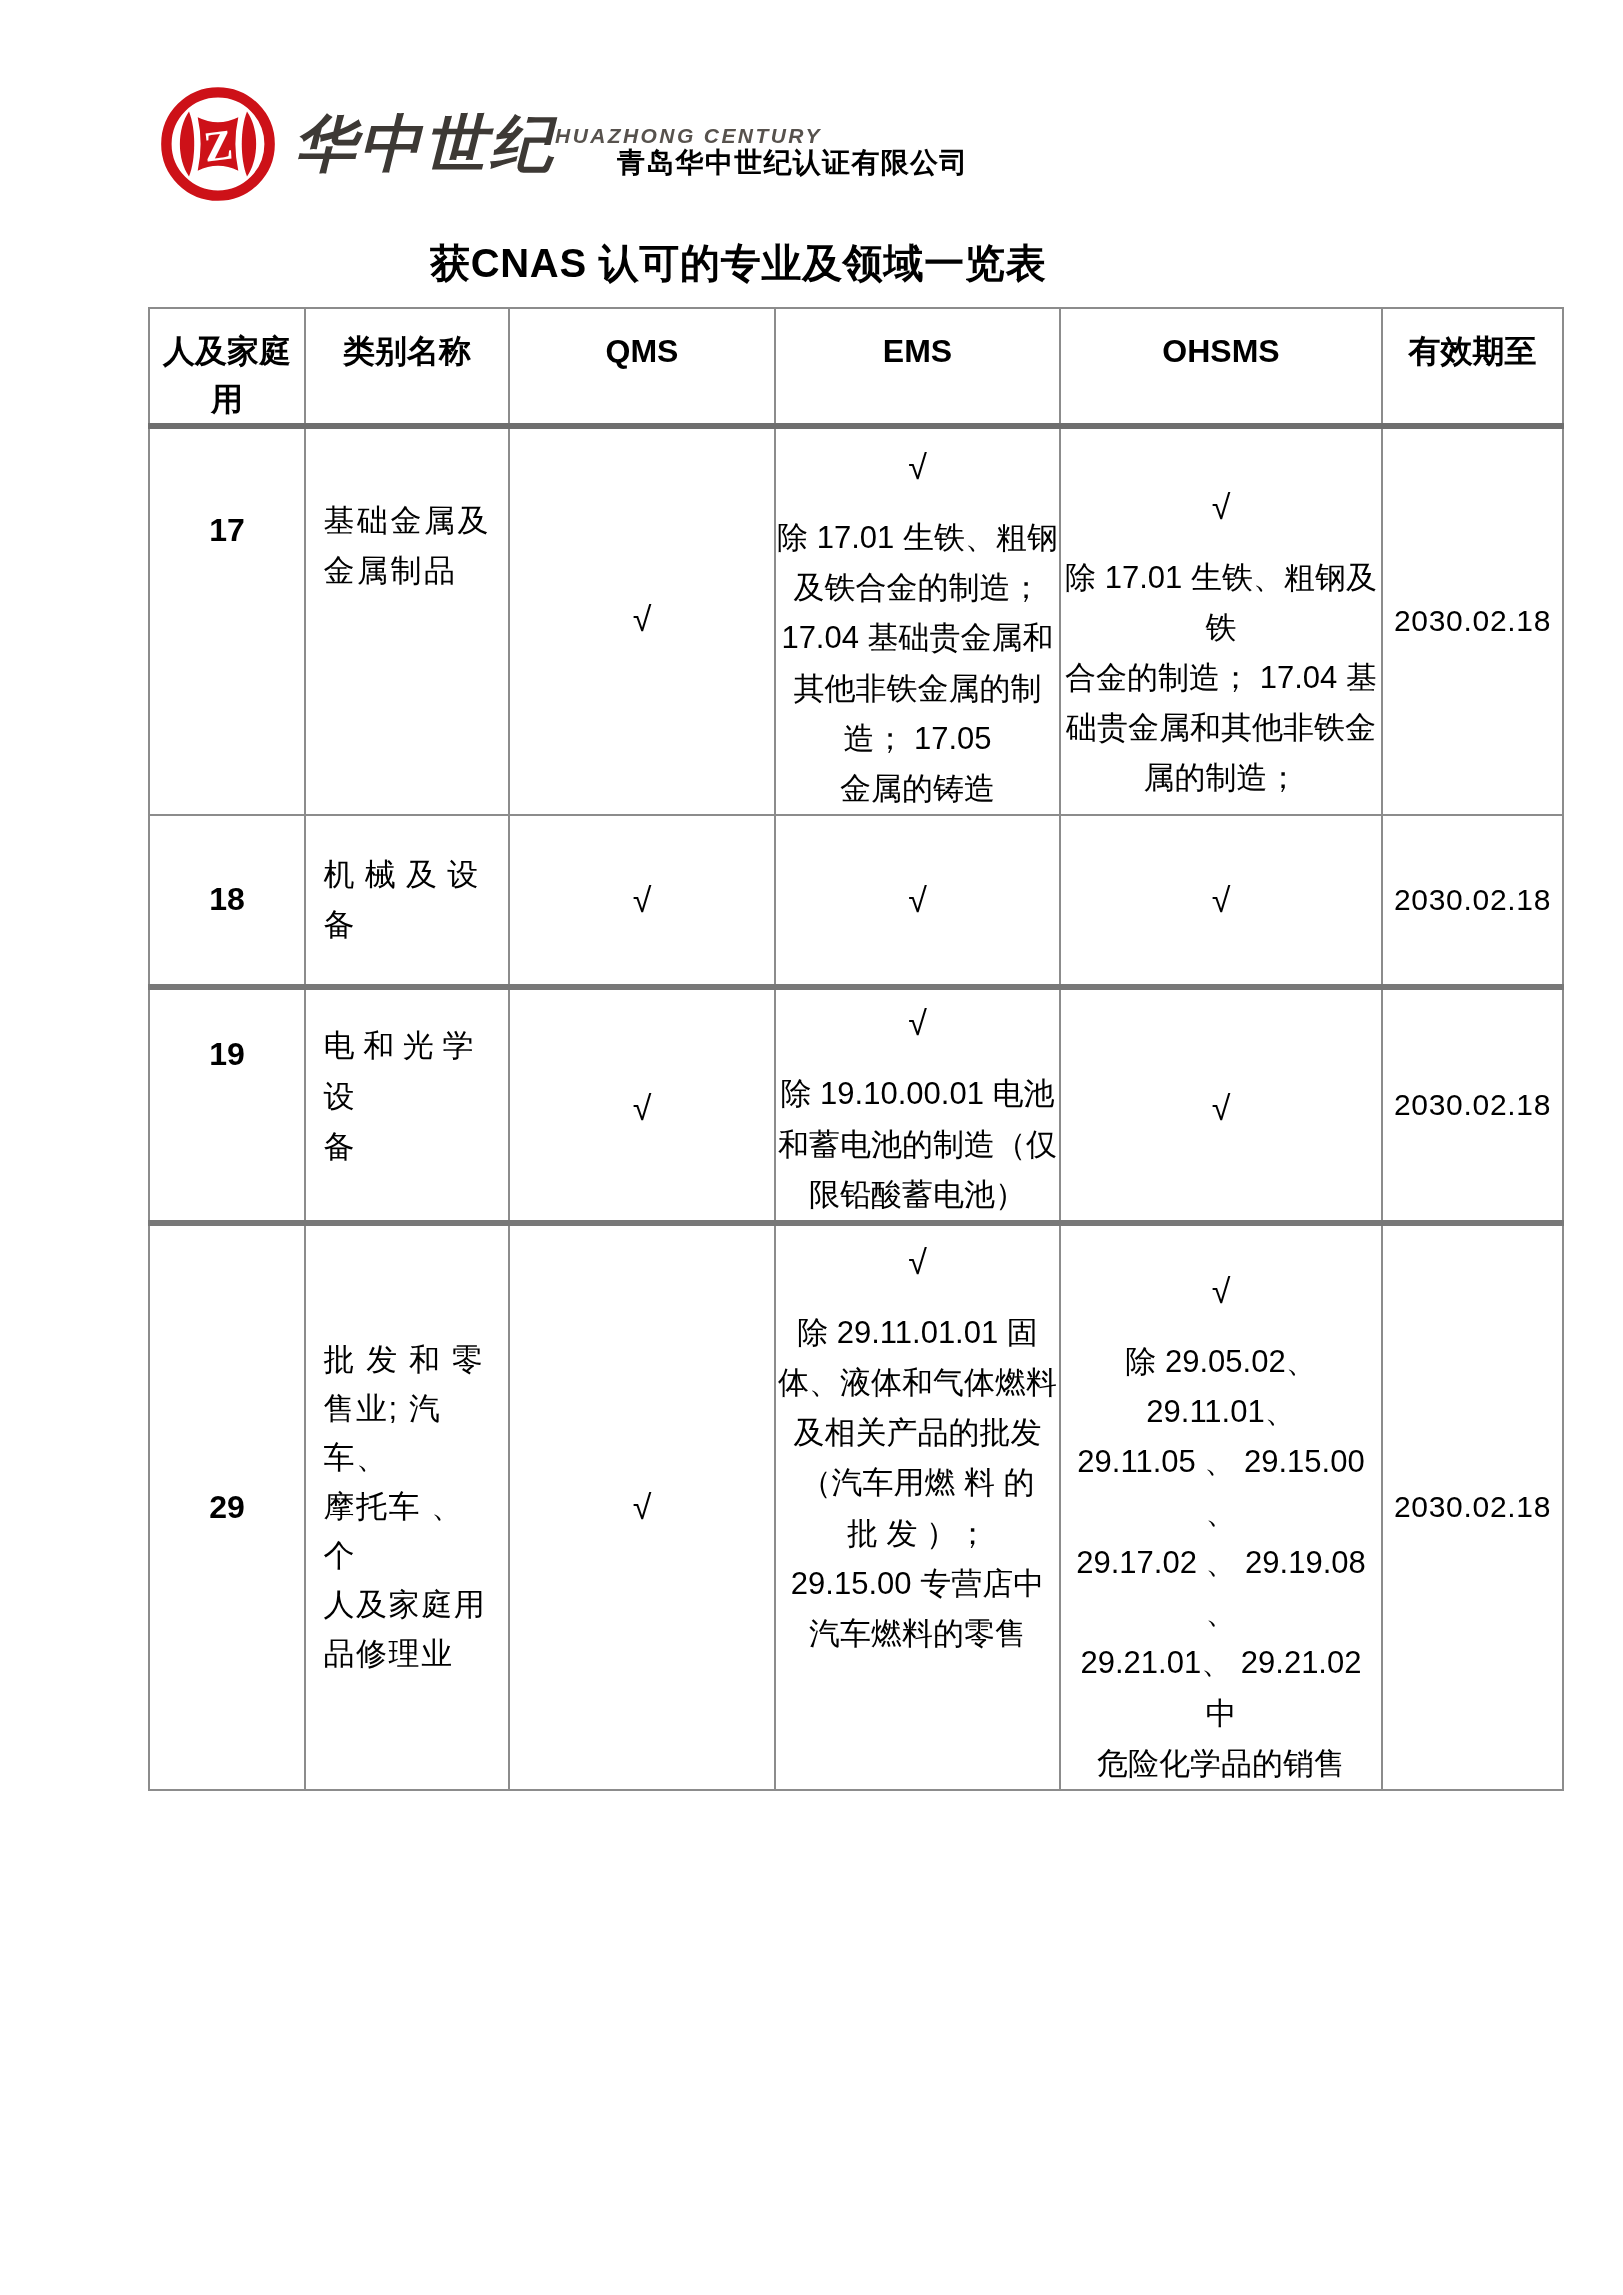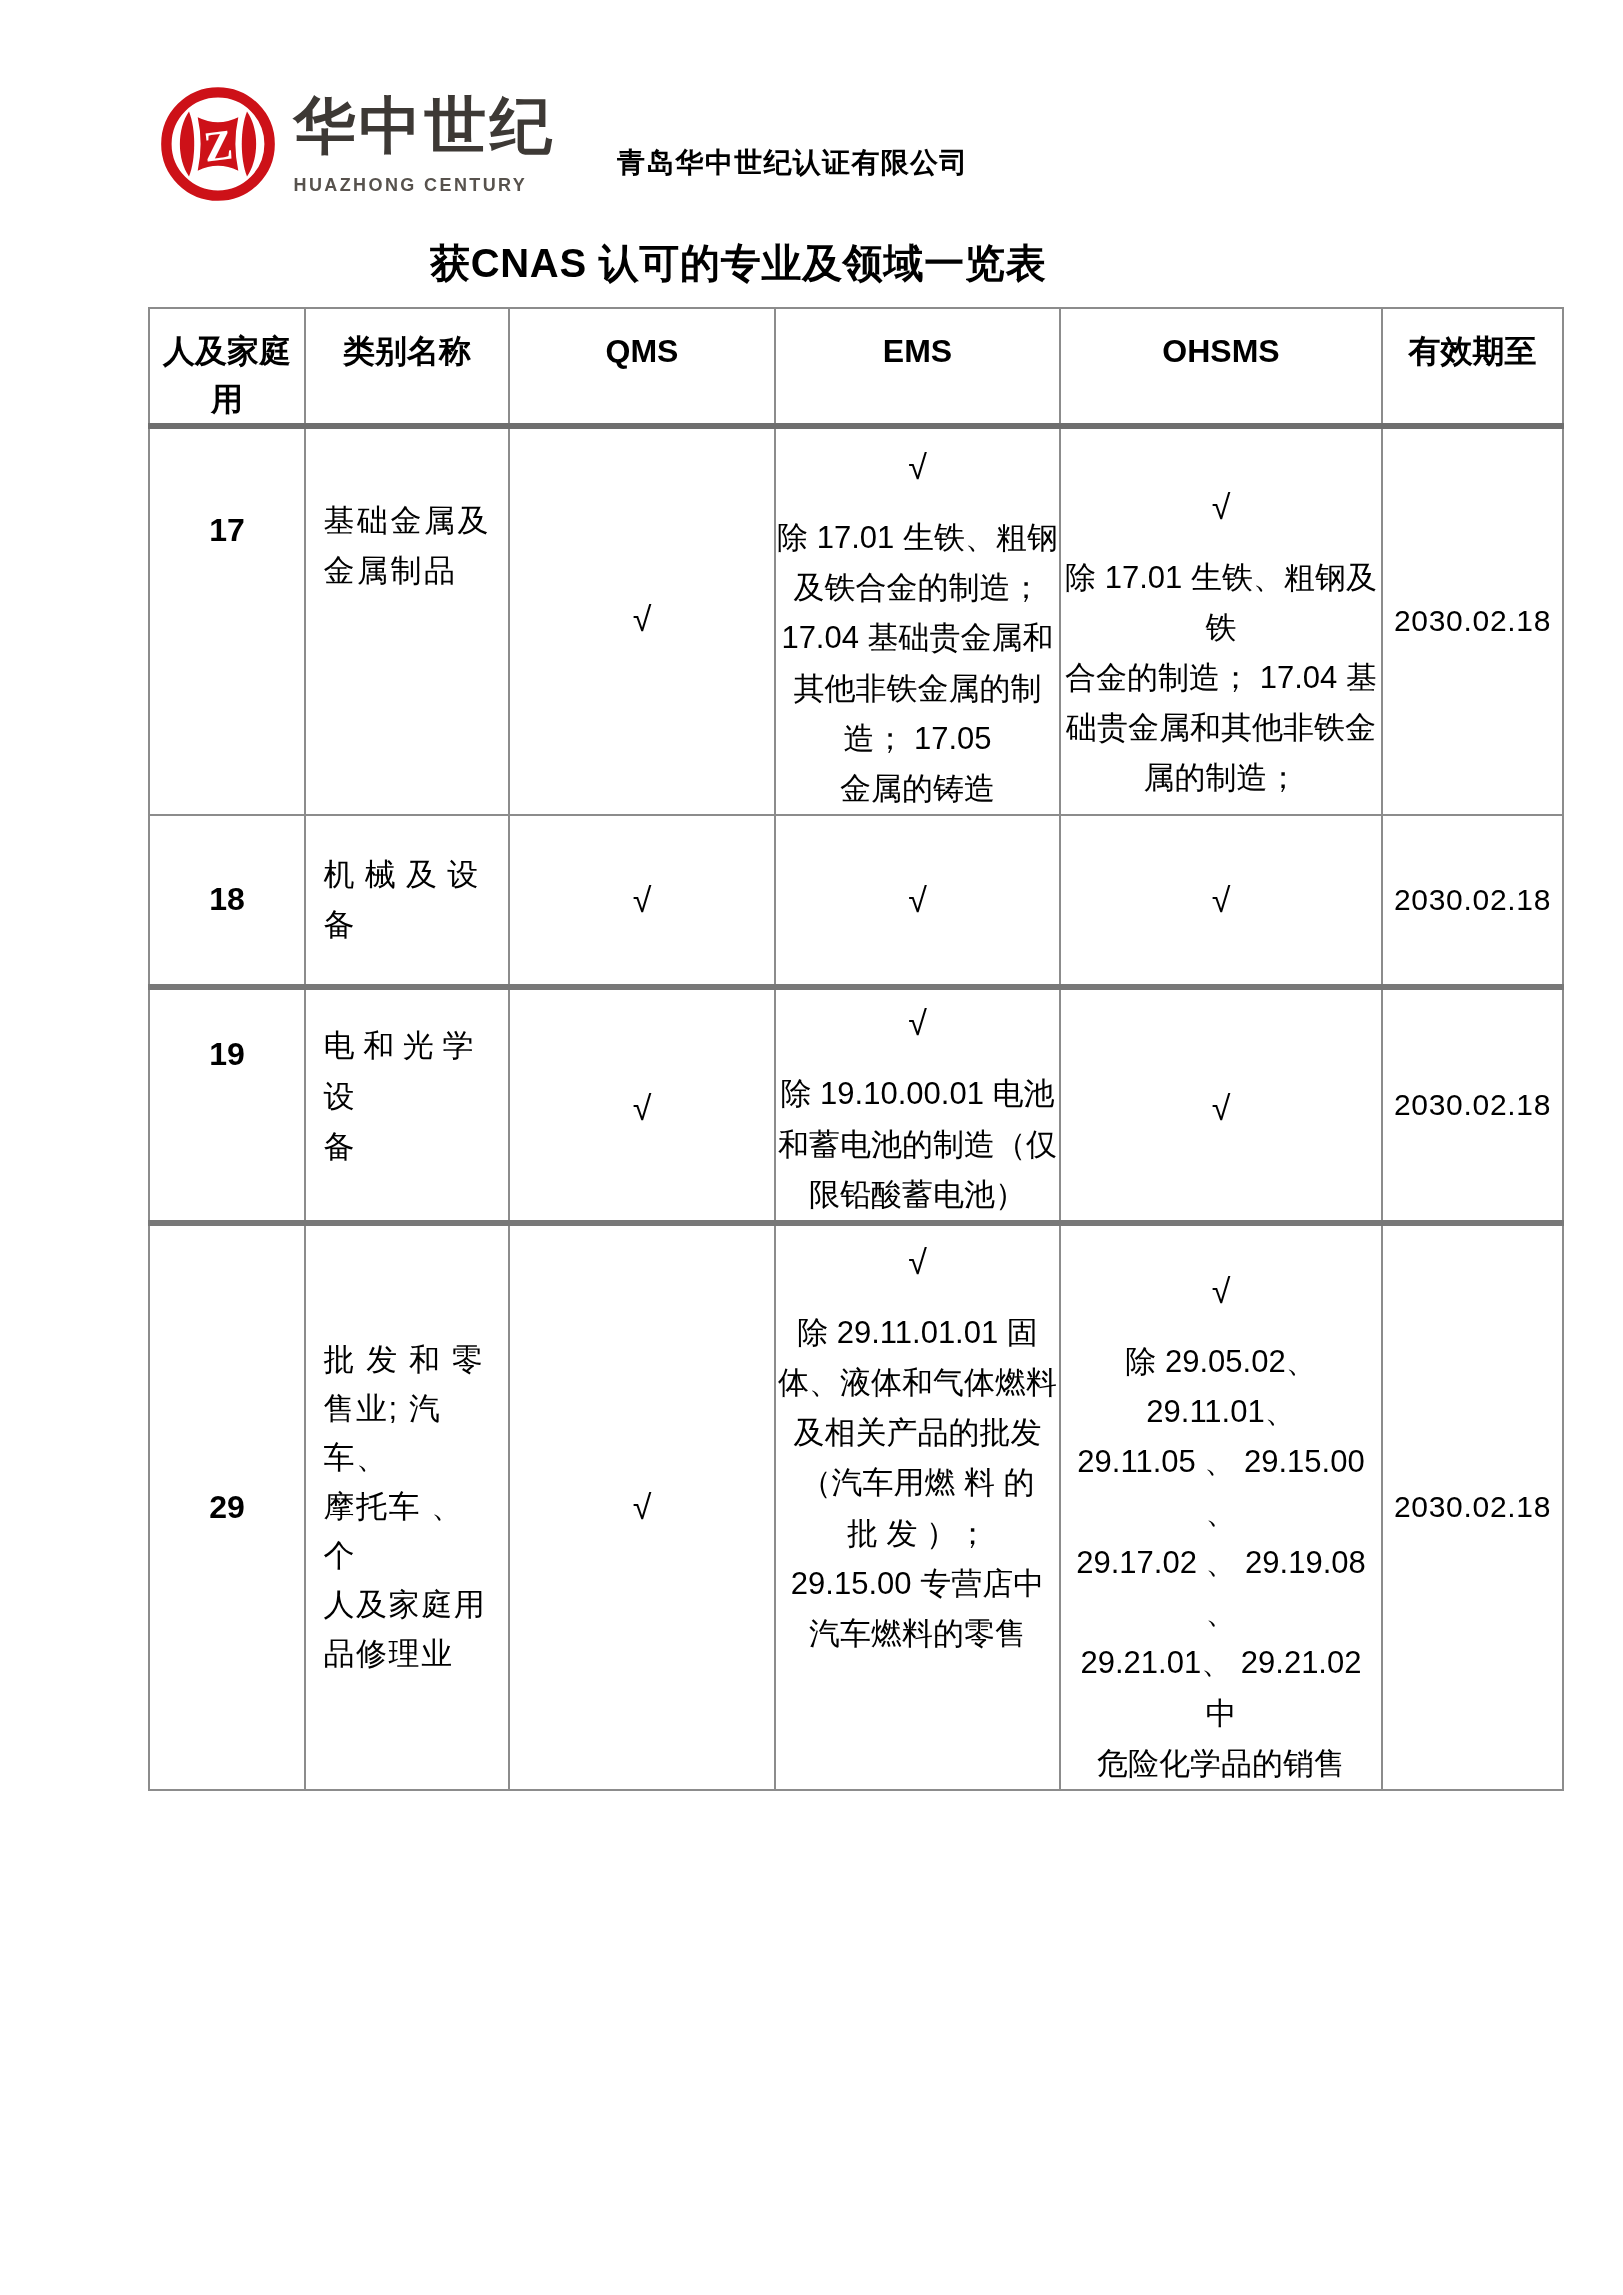--- a/index.html
+++ b/index.html
@@ -10,23 +10,23 @@
     margin:0 auto;
     background:#ffffff;
     font-family:"Liberation Sans","DejaVu Sans",sans-serif;
     color:#000;
     overflow:hidden;
   }
 
   
   .brandbar { position:absolute; left:160px; top:86px; display:flex; align-items:center; }
   .logo-mark { width:116px; height:116px; flex:0 0 auto; }
-  .logo-word { margin-left:17.5px; display:flex; flex-direction:column; justify-content:space-between; }
+  .logo-word { margin-left:17.5px; display:flex; flex-direction:row; justify-content:space-between;font-style:italic; }
   .logo-cn { font-size:62px; font-weight:bold; color:#3d3935; letter-spacing:3.4px; line-height:1; }
-  .logo-en { margin-top:19px; font-size:18px; font-weight:bold; color:#57524d; letter-spacing:2.4px; line-height:1; }
+  .logo-en { margin-top:12px; font-size:21px; font-weight:bold; color:#57524d; letter-spacing:2.4px; line-height:1; }
   .company { position:absolute; left:617px; top:144px; font-size:28px; font-weight:bold; letter-spacing:1.3px; }
 
   
   .doc-title { position:absolute; left:430px; top:236px; font-size:40px; font-weight:600; letter-spacing:0.7px; }
 
   
   table.cnas { position:absolute; left:148px; top:307px; width:1413px;
     border-collapse:collapse; table-layout:fixed; }
   table.cnas col.c1{width:156px} table.cnas col.c2{width:204px}
   table.cnas col.c3{width:266px} table.cnas col.c4{width:285px}

